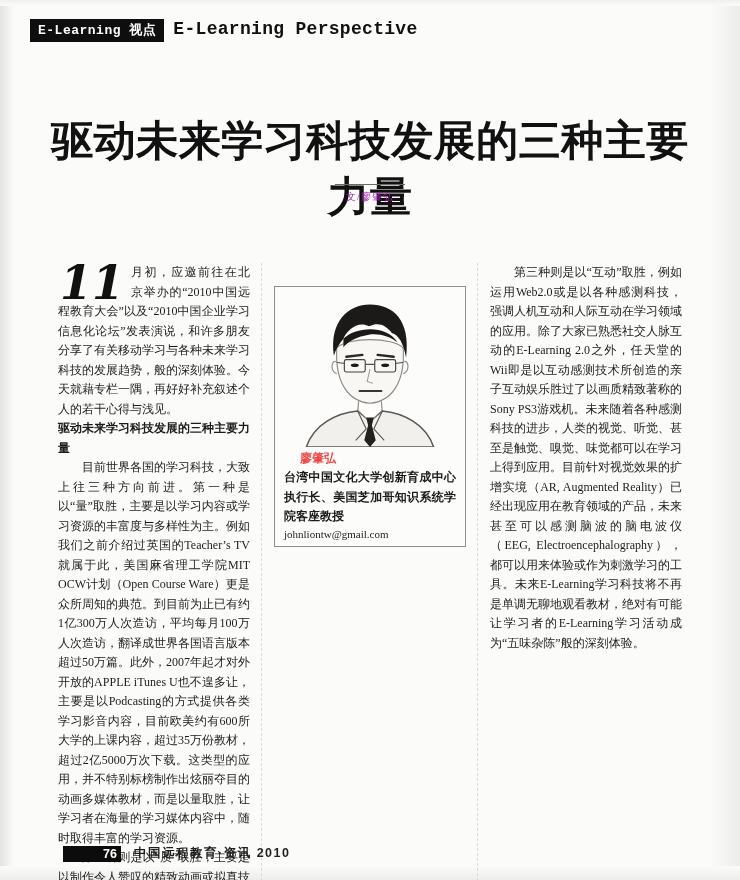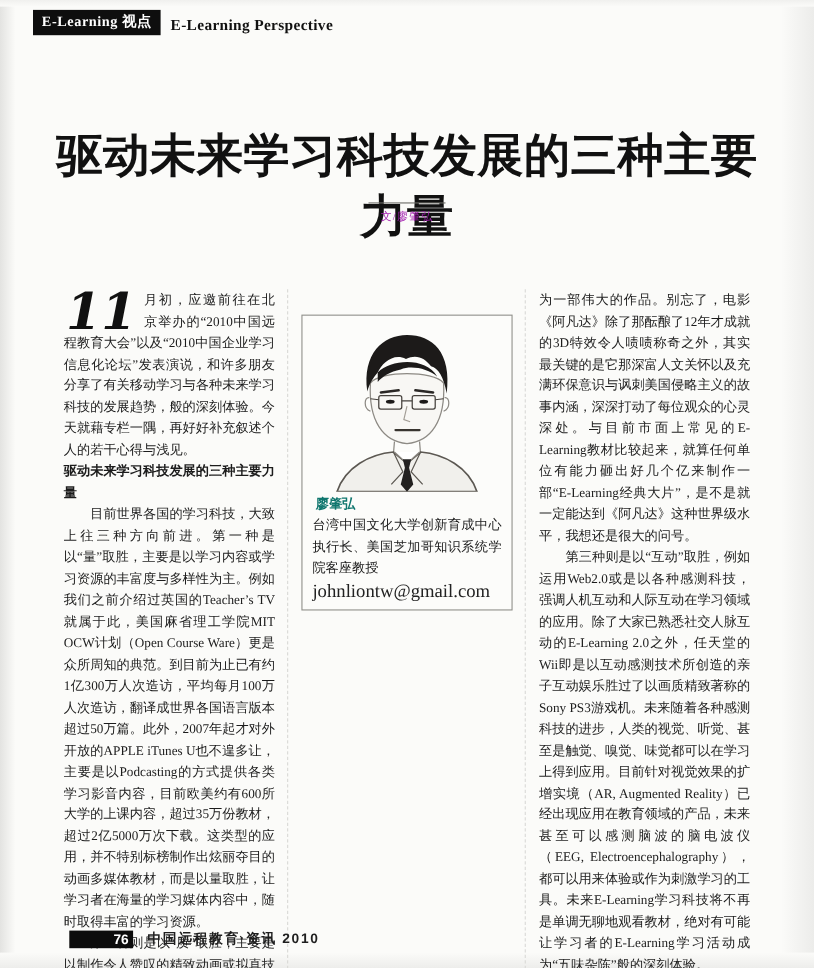--- a/index.html
+++ b/index.html
@@ -12,25 +12,25 @@
   .edge-left{position:absolute;left:0;top:0;width:14px;height:100%;
     background:linear-gradient(to right,#e3e3e1,#fbfbf9);}
   .edge-right{position:absolute;right:0;top:0;width:30px;height:100%;
     background:linear-gradient(to left,#ececea,#fbfbf9);}
   .edge-bottom{position:absolute;left:0;bottom:0;width:100%;height:14px;
     background:linear-gradient(to top,#ededeb,#fbfbf9);}
   .edge-top{position:absolute;left:0;top:0;width:100%;height:6px;
     background:linear-gradient(to bottom,#f0f0ee,#fbfbf9);}
 
   
-  .header{position:absolute;top:9px;left:30px;display:flex;align-items:flex-end;
-    font-family:Liberation Serif, serif;}
+  .header{position:absolute;top:19px;left:30px;display:flex;align-items:flex-start;
+    font-family:Liberation Mono, monospace;}
   .badge{background:#0e0e0e;color:#ffffff;font-weight:bold;font-size:13px;
     padding:2px 8px 3px;letter-spacing:.5px;}
-  .header-sub{margin-left:9px;font-weight:bold;font-size:14px;color:#111;
+  .header-sub{margin-left:9px;font-weight:bold;font-size:18px;color:#111;
     letter-spacing:.3px;}
 
   
   .page-title{position:absolute;top:113px;left:36px;right:36px;margin:0;
     text-align:center;font-size:42px;font-weight:900;letter-spacing:.5px;
     font-family:"Liberation Serif", serif;color:#111;}
   .byline{position:absolute;top:184px;left:0;width:100%;text-align:center;}
   .byline-rule{width:70px;border-top:1.5px solid #6a6a66;margin:0 auto 5px;}
   .byline-text{font-size:10px;color:#a21caf;letter-spacing:1px;}
 
@@ -43,24 +43,24 @@
   .indent{text-indent:24px;}
   .dropcap{float:left;font-size:46px;line-height:37px;font-weight:bold;
     margin:2px 7px 0 2px;font-family:"DejaVu Serif", serif;color:#111;font-style:italic;}
   .section-heading{font-size:12.5px;font-weight:bold;margin:8px 0 5px;color:#111;}
 
   
   .author-box{margin-top:23px;margin-bottom:96px;border:1px solid #8f8f8a;
     background:#fcfcfa;box-sizing:border-box;min-height:250px;
     padding:8px 9px 6px;}
   .portrait{display:block;margin:0 auto;width:148px;height:152px;}
-  .author-name{font-weight:bold;font-size:12px;margin:3px 3px 1px;color:#0f766e;}
-  .author-title{font-size:11px;line-height:15.5px;font-weight:normal;
+  .author-name{font-weight:bold;font-size:12px;margin:3px 16px 1px;color:#ef4444;}
+  .author-title{font-size:11px;line-height:15.5px;font-weight:bold;
     text-align:justify;color:#1a1a1a;margin:0;}
-  .author-email{font-size:17px;margin-top:1px;color:#222;}
+  .author-email{font-size:11px;margin-top:1px;color:#222;}
 
   
   .footer{position:absolute;left:28px;top:845px;display:flex;align-items:center;
     font-family:"Liberation Sans", sans-serif;padding-left:35px;}
   .page-badge{background:#0c0c0c;color:#fff;width:58px;height:16px;
     line-height:16px;font-size:12.5px;font-weight:bold;text-align:right;
     padding-right:4px;box-sizing:border-box;}
   .journal{margin-left:13px;font-size:12.5px;font-weight:bold;color:#1f1f1f;
     letter-spacing:1.5px;}
 </style>
@@ -129,21 +129,20 @@
         <path d="M63,122 L75,133 L87,122" fill="#ffffff" stroke="#8d8a84" stroke-width="1"></path>
         <path d="M71,129 L79,129 L77,137 L81,153 L75,160 L69,153 L73,137 Z" fill="#232120"></path>
       </svg>
       <div class="author-name">廖肇弘</div>
       <p class="author-title">台湾中国文化大学创新育成中心执行长、美国芝加哥知识系统学院客座教授</p>
       <div class="author-email">johnliontw@gmail.com</div>
     </div>
   </div>
 
   <div class="col">
-    <p>为一部伟大的作品。别忘了，电影《阿凡达》除了那酝酿了12年才成就的3D特效令人啧啧称奇之外，其实最关键的是它那深富人文关怀以及充满环保意识与讽刺美国侵略主义的故事内涵，深深打动了每位观众的心灵深处。与目前市面上常见的E-Learning教材比较起来，就算任何单位有能力砸出好几个亿来制作一部“E-Learning经典大片”，是不是就一定能达到《阿凡达》这种世界级水平，我想还是很大的问号。</p>
     <p class="indent">第三种则是以“互动”取胜，例如运用Web2.0或是以各种感测科技，强调人机互动和人际互动在学习领域的应用。除了大家已熟悉社交人脉互动的E-Learning 2.0之外，任天堂的Wii即是以互动感测技术所创造的亲子互动娱乐胜过了以画质精致著称的Sony PS3游戏机。未来随着各种感测科技的进步，人类的视觉、听觉、甚至是触觉、嗅觉、味觉都可以在学习上得到应用。目前针对视觉效果的扩增实境（AR, Augmented Reality）已经出现应用在教育领域的产品，未来甚至可以感测脑波的脑电波仪（EEG, Electroencephalography），都可以用来体验或作为刺激学习的工具。未来E-Learning学习科技将不再是单调无聊地观看教材，绝对有可能让学习者的E-Learning学习活动成为“五味杂陈”般的深刻体验。</p>
 
   </div>
 
 </div>
 
 <div class="footer">
   <span class="page-badge">76</span>
   <span class="journal">中国远程教育·资讯 2010</span>
 </div>

